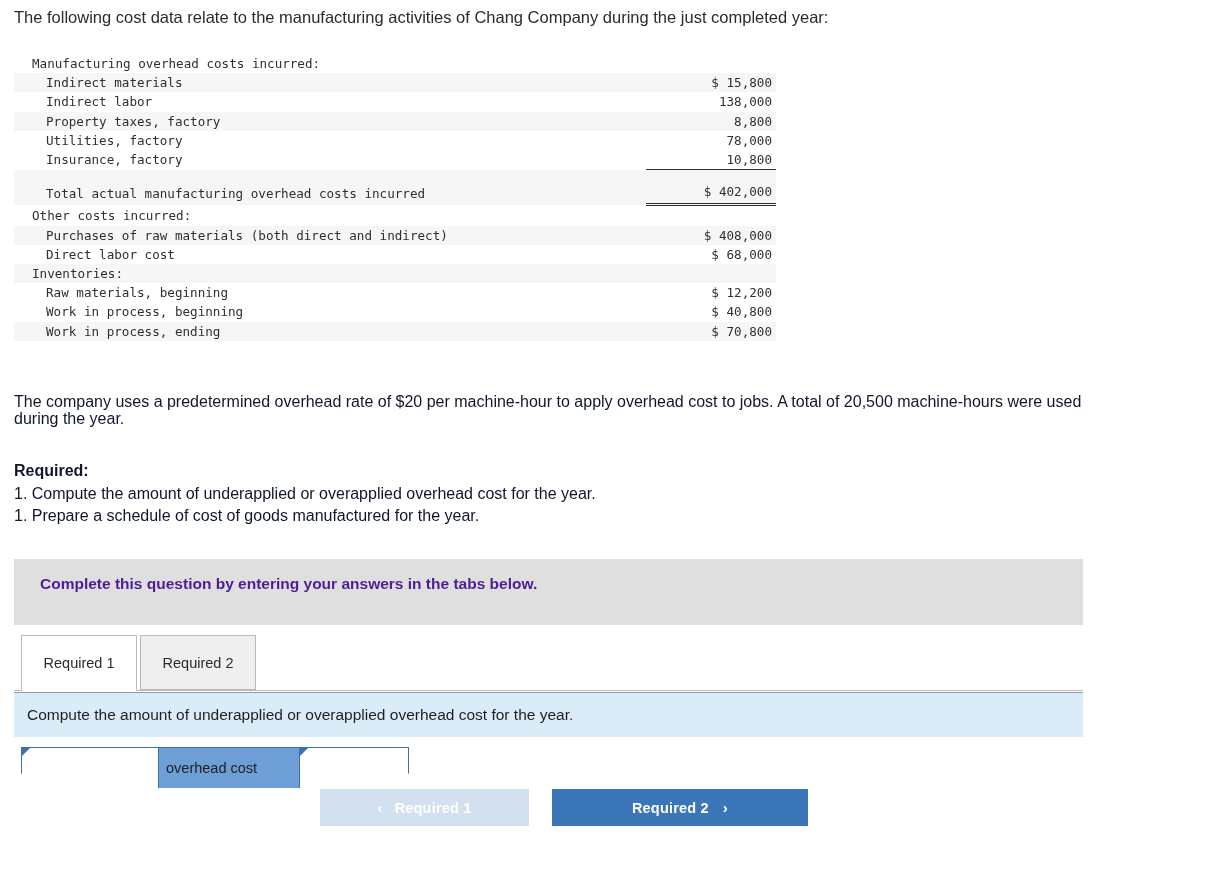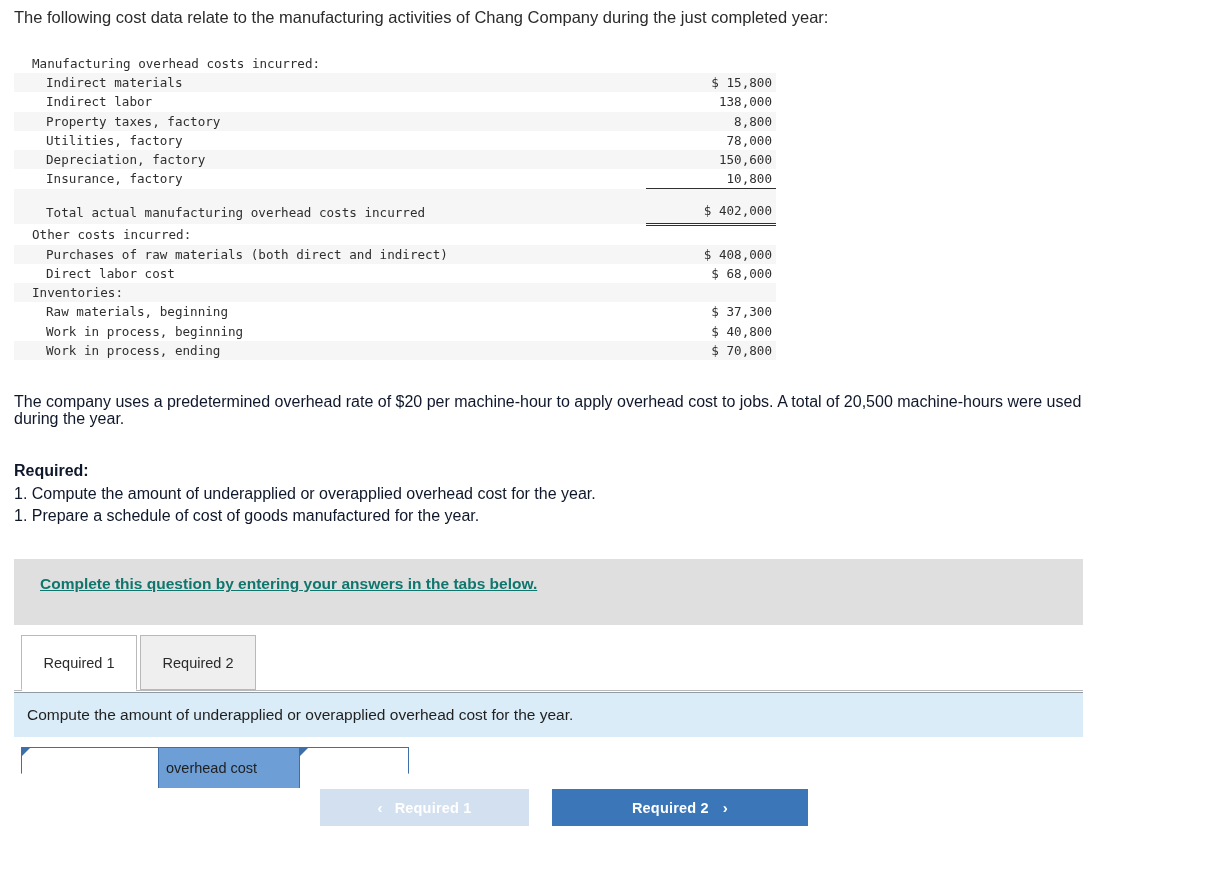--- a/index.html
+++ b/index.html
@@ -85,22 +85,21 @@
     width: 1069px;
     height: 66px;
     background: #dfdfdf;
   }
   .banner span {
     position: absolute;
     left: 26px;
     top: 16px;
     font-size: 15.5px;
     font-weight: bold;
-    color: #0f766e;
-    text-decoration: underline;
+    color: #4c1d95;
   }
 
   
   .tabs {
     position: absolute;
     left: 21px;
     top: 635px;
     height: 57px;
   }
   .tab {
@@ -255,24 +254,20 @@
         <td class="amt">138,000</td>
       </tr>
       <tr class="stripe">
         <td class="label ind1">Property taxes, factory</td>
         <td class="amt">8,800</td>
       </tr>
       <tr class="plain">
         <td class="label ind1">Utilities, factory</td>
         <td class="amt">78,000</td>
       </tr>
-      <tr class="stripe">
-        <td class="label ind1">Depreciation, factory</td>
-        <td class="amt">150,600</td>
-      </tr>
       <tr class="plain">
         <td class="label ind1">Insurance, factory</td>
         <td class="amt">10,800</td>
       </tr>
       <tr class="gap stripe">
         <td></td>
         <td class="amt rule-top"></td>
       </tr>
       <tr class="stripe total">
         <td class="label ind1">Total actual manufacturing overhead costs incurred</td>
@@ -289,21 +284,21 @@
       <tr class="plain">
         <td class="label ind1">Direct labor cost</td>
         <td class="amt">$ 68,000</td>
       </tr>
       <tr class="stripe">
         <td class="label ind0">Inventories:</td>
         <td class="amt"></td>
       </tr>
       <tr class="plain">
         <td class="label ind1">Raw materials, beginning</td>
-        <td class="amt">$ 37,300</td>
+        <td class="amt">$ 12,200</td>
       </tr>
       <tr class="plain">
         <td class="label ind1">Work in process, beginning</td>
         <td class="amt">$ 40,800</td>
       </tr>
       <tr class="stripe">
         <td class="label ind1">Work in process, ending</td>
         <td class="amt">$ 70,800</td>
       </tr>
     </tbody>

